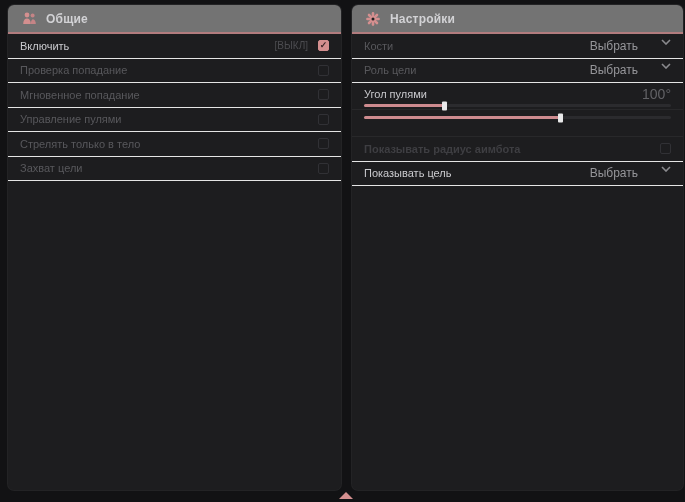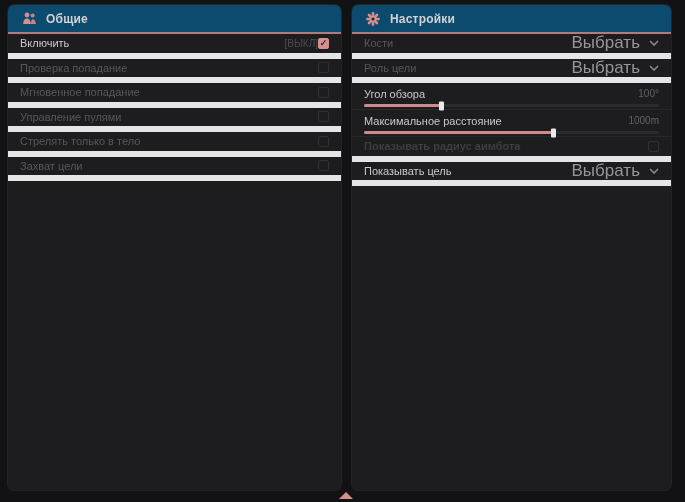--- a/index.html
+++ b/index.html
@@ -13,53 +13,53 @@
   .panel {
     position:absolute;
     top:5px;
     bottom:12px;
     background:#1d1d1f;
     border-radius:6px;
     overflow:hidden;
     box-shadow:0 0 0 1px #232325;
   }
   .panel-left  { left:8px;  width:333px; }
-  .panel-right { left:352px; right:14px; }
+  .panel-right { left:352px; right:2px; }
 
   .panel-header {
     display:flex;
     align-items:center;
     gap:9px;
     height:29px;
     padding:0 13px;
     border-bottom:2px solid #b27c7e;
-    background:#0c4a6e;
+    background:#737373;
     text-align:center;
   }
   .panel-title {
     color:#d2d2d5;
     font-size:12px;
     font-weight:bold;
     letter-spacing:.2px;
   }
   .hicon { width:16px; height:14px; display:flex; align-items:center; justify-content:center; }
 
   .row {
     display:flex;
     align-items:center;
     justify-content:space-between;
     height:24.5px;
     padding:0 12px;
-    border-bottom:6px solid #e5e5e5;
+    border-bottom:1px solid #e5e5e5;
     font-size:11px;
   }
   .row .label { color:#58585c; }
   .row .label.bright { color:#cbcbcf; }
   .row .label.disabled { color:#3e3e42;font-weight:bold; }
-  .row-right { display:flex; align-items:center; }
+  .row-right { display:flex; align-items:center; gap:10px; }
   .tag { color:#4c4c50; font-size:10px; }
 
   .checkbox {
     width:11px; height:11px;
     border:1px solid #3a3a3e;
     border-radius:2px;
     background:transparent;
     display:flex; align-items:center; justify-content:center;
     flex:0 0 auto;
   }
@@ -67,37 +67,37 @@
   .checkbox.checked {
     background:#d48f8f;
     border-color:#d48f8f;
     color:#3a2426;
     font-size:9px;
     font-weight:bold;
     line-height:1;
   }
 
   .dropdown {
-    display:flex; align-items:center; gap:9px;
-    color:#96969a; font-size:17px;
+    display:flex; align-items:flex-start; gap:23px;
+    color:#96969a; font-size:12px;
     cursor:default;
   }
   .chev { width:10px; height:6px; display:block; }
 
   .slider-row {
     padding:3px 12px 0;
     border-bottom:1px solid #28282a;
     height:27px;
   }
   .slider-top {
     display:flex; align-items:center; justify-content:space-between;
     font-size:11px; height:15px;
   }
   .slider-top .slabel { color:#c9c9cd; }
-  .slider-top .svalue { color:#626266; font-size:10px; }
+  .slider-top .svalue { color:#626266; font-size:14px; }
   .slider-track {
     position:relative;
     height:3px;
     background:#2b2b2e;
     border-radius:2px;
     margin-top:3px;
   }
   .slider-fill {
     position:absolute; left:0; top:0; bottom:0;
     background:#cd8b8f;
@@ -209,34 +209,30 @@
       <span>Выбрать</span>
       <svg class="chev" viewBox="0 0 10 6">
           <polyline points="1,1 5,5 9,1" fill="none" stroke="#8a8a8e" stroke-width="1.6"></polyline>
         </svg>
     </span>
   </div>
 
 
   <div class="slider-row">
     <div class="slider-top">
-      <span class="slabel">Угол обзора</span>
+      <span class="slabel">Угол пулями</span>
       <span class="svalue">100°</span>
     </div>
     <div class="slider-track">
       <div class="slider-fill" style="width: 26%;"></div>
       <div class="slider-handle" style="left: 26%;"></div>
     </div>
   </div>
 
   <div class="slider-row">
-    <div class="slider-top">
-      <span class="slabel">Максимальное расстояние</span>
-      <span class="svalue">1000m</span>
-    </div>
     <div class="slider-track">
       <div class="slider-fill" style="width: 64%;"></div>
       <div class="slider-handle" style="left: 64%;"></div>
     </div>
   </div>
 
   <div class="row">
     <span class="label disabled">Показывать радиус аимбота</span>
     <span class="checkbox dim"></span>
   </div>

